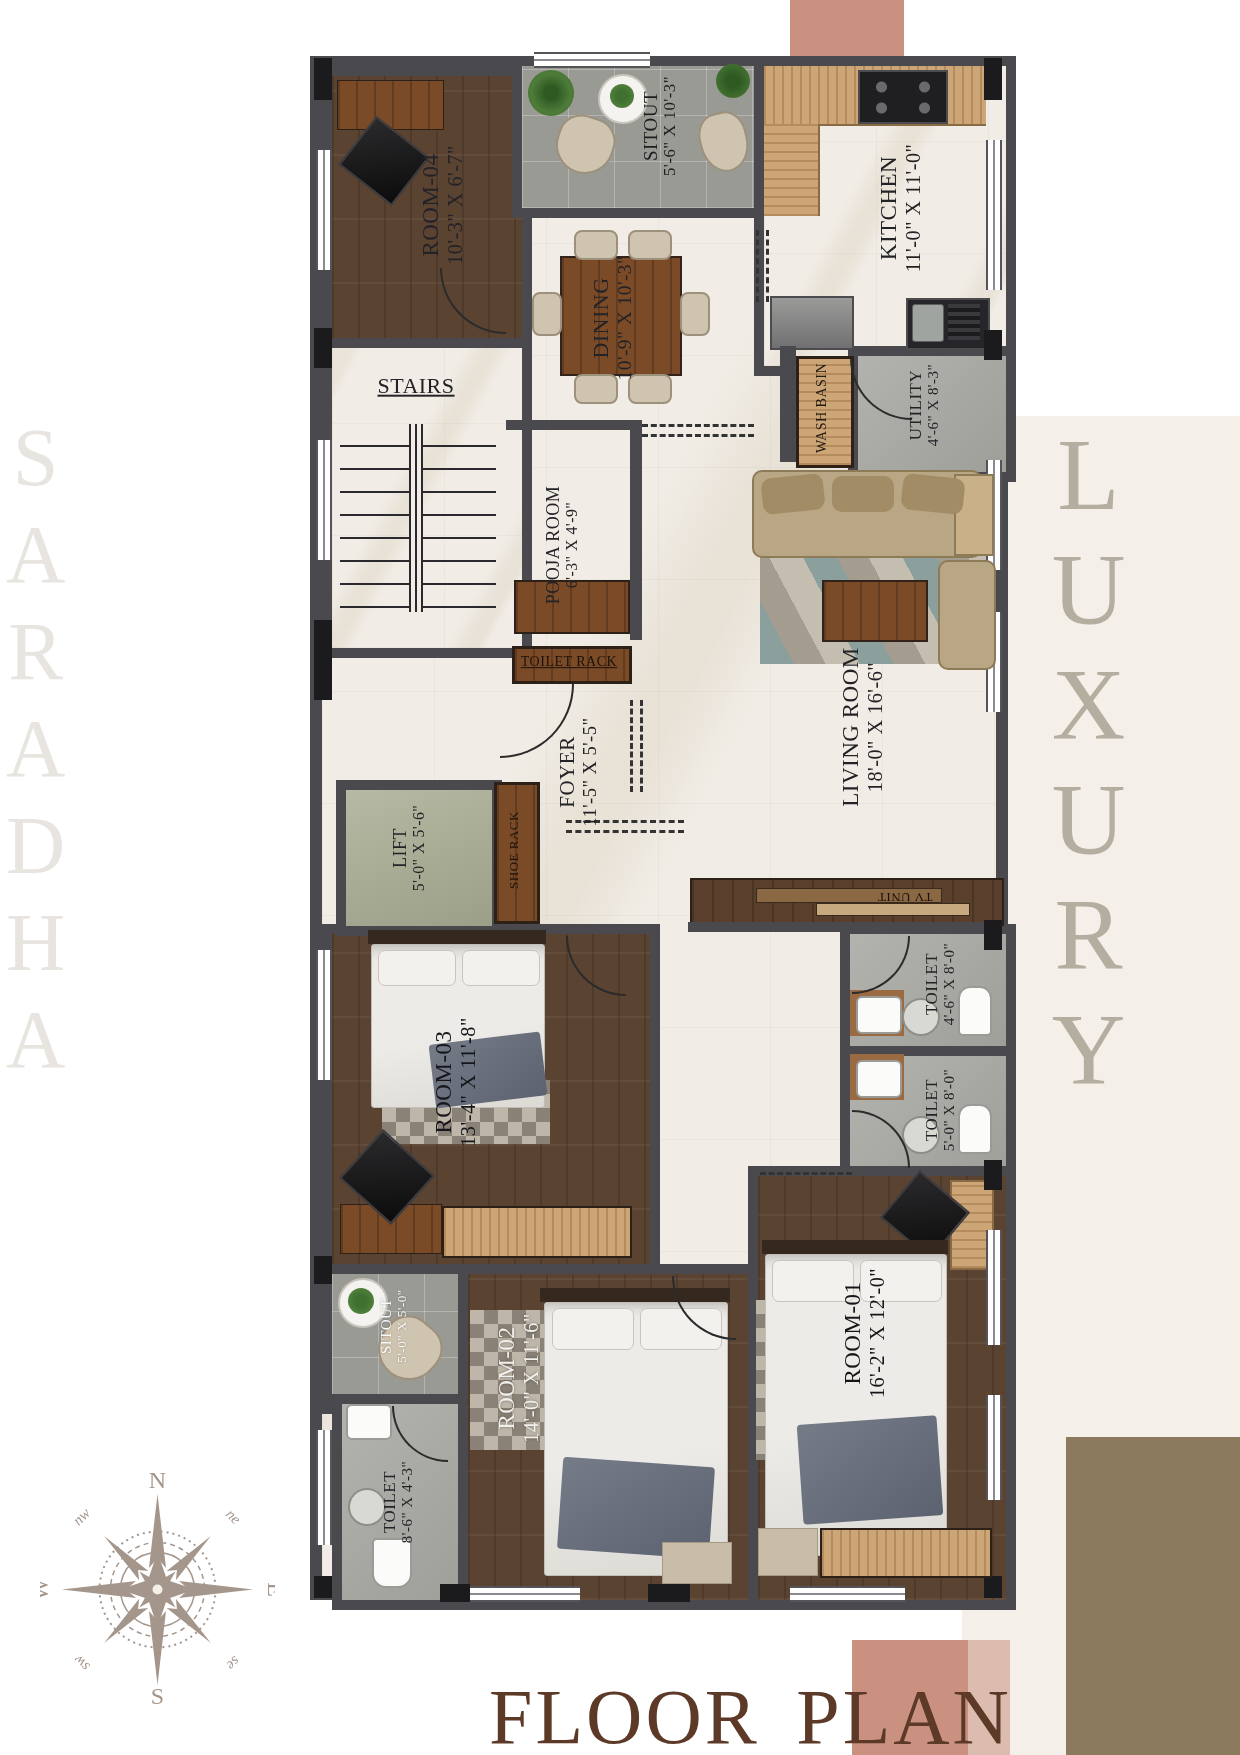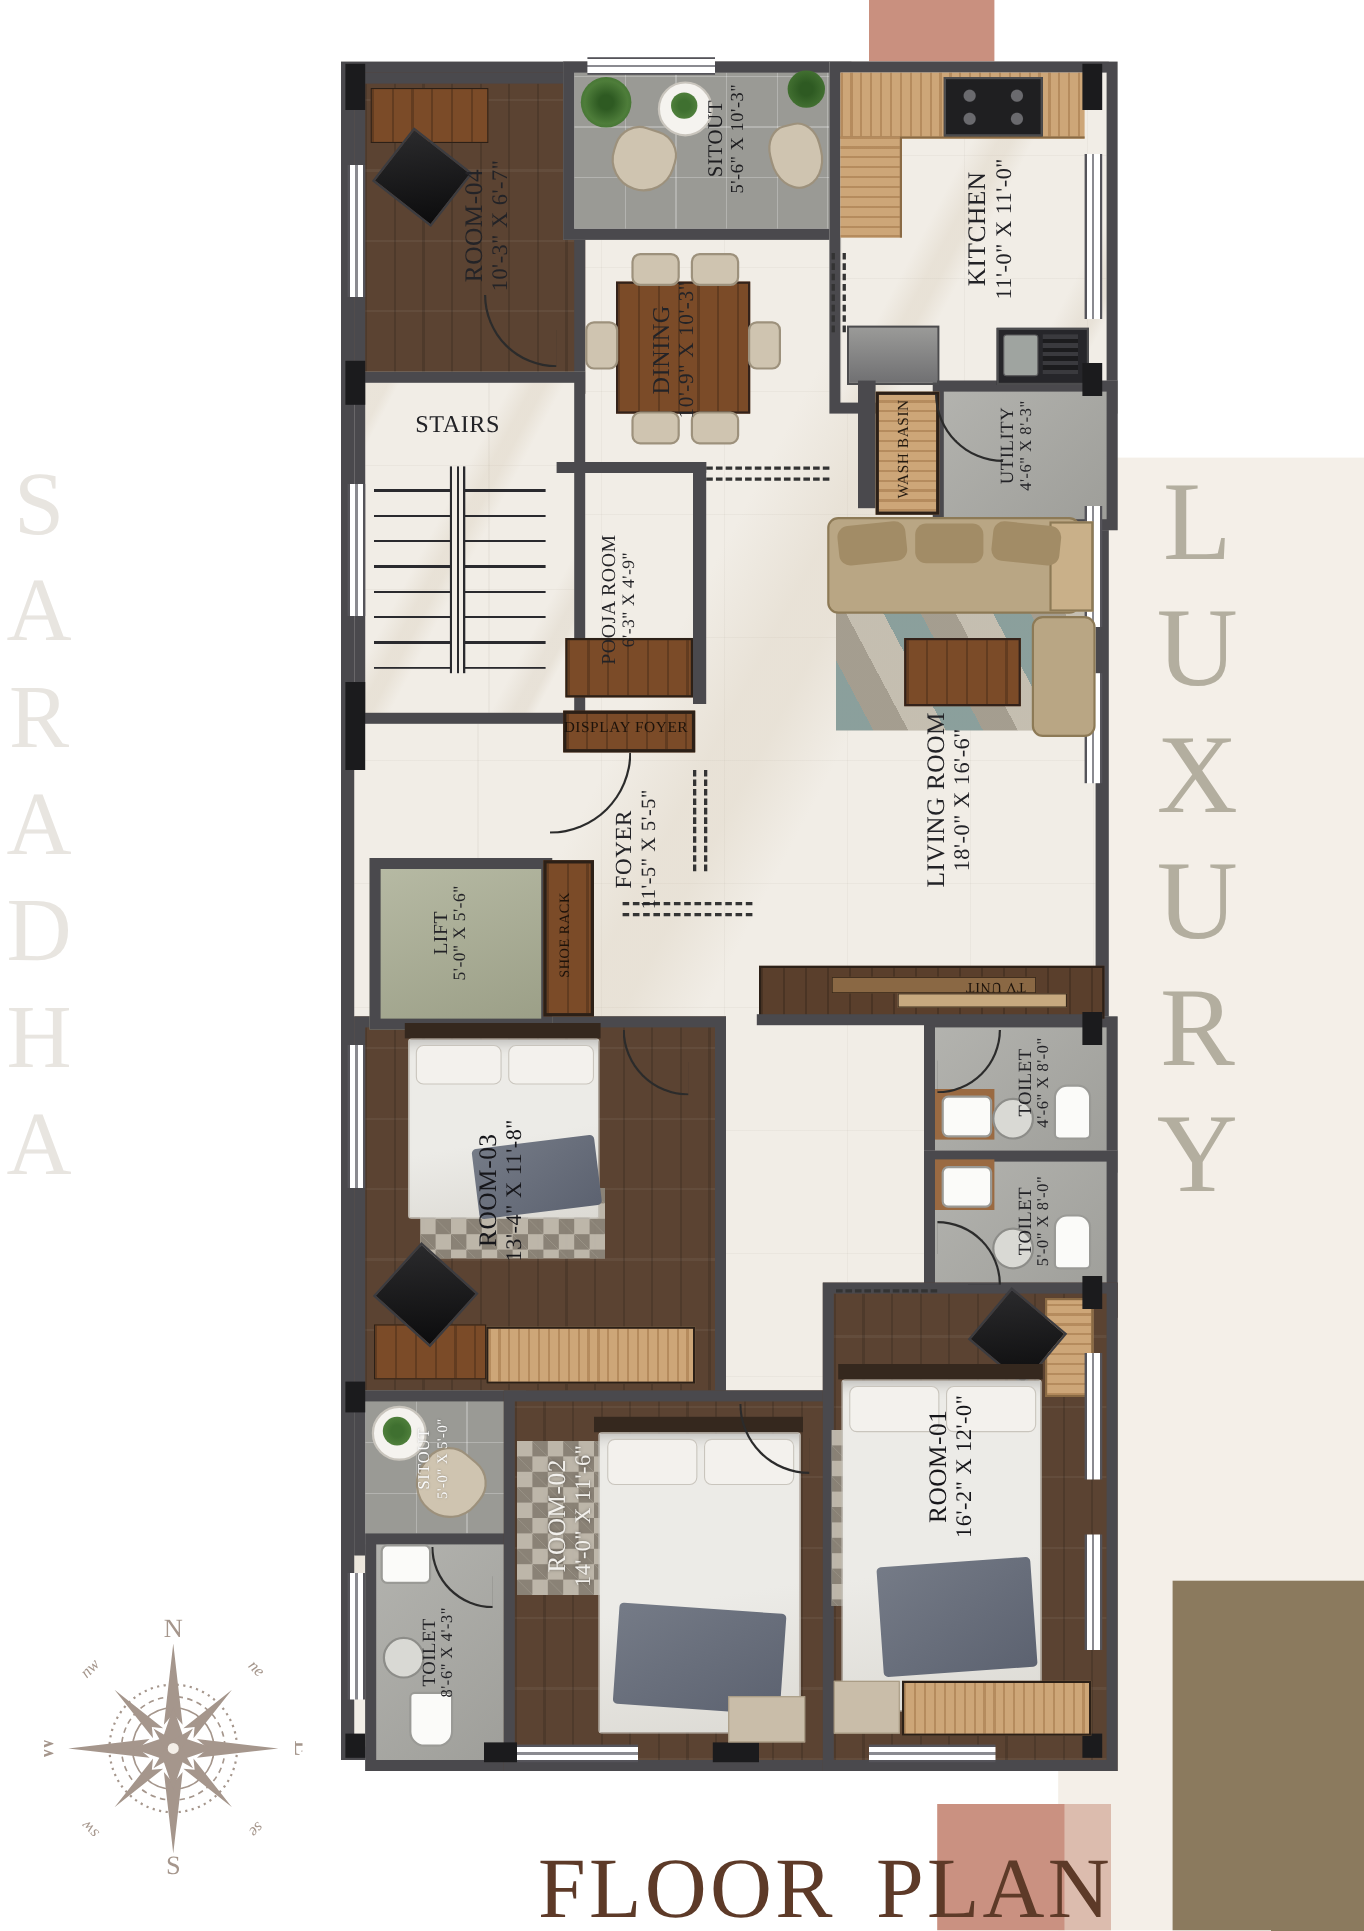--- a/index.html
+++ b/index.html
@@ -25,21 +25,21 @@
   .lwood{background:repeating-linear-gradient(0deg, rgba(110,60,15,.25) 0 2px, transparent 2px 9px), #cda678;}
   .lwoodV{background:repeating-linear-gradient(90deg, rgba(110,60,15,.25) 0 2px, transparent 2px 9px), #cda678;}
   .dkwood{background:repeating-linear-gradient(90deg, rgba(0,0,0,.2) 0 2px, transparent 2px 18px), #7b4b28;}
   .wall{background:#4a494d;}
   .pier{background:#1b1b1d;}
   .winV{background:linear-gradient(90deg,#55545a 0 2px,#fff 2px 7px,#8a8a90 7px 9px,#fff 9px 14px,#55545a 14px 16px);}
   .winH{background:linear-gradient(0deg,#55545a 0 2px,#fff 2px 7px,#8a8a90 7px 9px,#fff 9px 14px,#55545a 14px 16px);}
   
   .rlabel{position:absolute;color:#232327;text-align:center;white-space:nowrap;line-height:1.12;z-index:6;letter-spacing:.5px;}
   .rot{transform:translate(-50%,-50%) rotate(-90deg);}
-  .hor{transform:translate(-50%,-50%);}
+  .hor{transform:translate(-50%,-50%);text-decoration:underline;}
   .rot180{transform:translate(-50%,-50%) rotate(180deg);}
   .dm{font-size:.88em;}
   
   .bedhead{background:#35281e;}
   .pillow{background:#f3f1ed;border:1px solid #c9c5bd;border-radius:7px;}
   .duvet{background:linear-gradient(170deg,#ecebe7 55%,#dcdad4 100%);border:1px solid #c2beb6;border-radius:3px;
          box-shadow:inset 0 14px 14px -12px rgba(0,0,0,.25);}
   .blanket{background:linear-gradient(145deg,#757b87,#5c6270);border-radius:4px;}
   .rug{background-color:#c6c0b4;background-image:
         linear-gradient(45deg,#8e887c 25%,transparent 25% 75%,#8e887c 75%),
@@ -255,21 +255,21 @@
 </div>
 <div class="rlabel rot" style="left:924px;top:405px;font-size:17px;">
   <div>UTILITY</div>
   <div class="dm">4'-6" X 8'-3"</div>
 </div>
 <div class="rlabel rot" style="left:562px;top:545px;font-size:18px;">
   <div>POOJA ROOM</div>
   <div class="dm">6'-3" X 4'-9"</div>
 </div>
 <div class="rlabel hor" style="left:569px;top:662px;font-size:14px;color:#1c120a;">
-  <div>DISPLAY FOYER</div>
+  <div>TOILET RACK</div>
 </div>
 <div class="rlabel rot" style="left:578px;top:772px;font-size:21px;">
   <div>FOYER</div>
   <div class="dm">11'-5" X 5'-5"</div>
 </div>
 <div class="rlabel rot" style="left:409px;top:848px;font-size:18px;">
   <div>LIFT</div>
   <div class="dm">5'-0" X 5'-6"</div>
 </div>
 <div class="rlabel rot" style="left:514px;top:850px;font-size:13px;color:#1c120a;">

